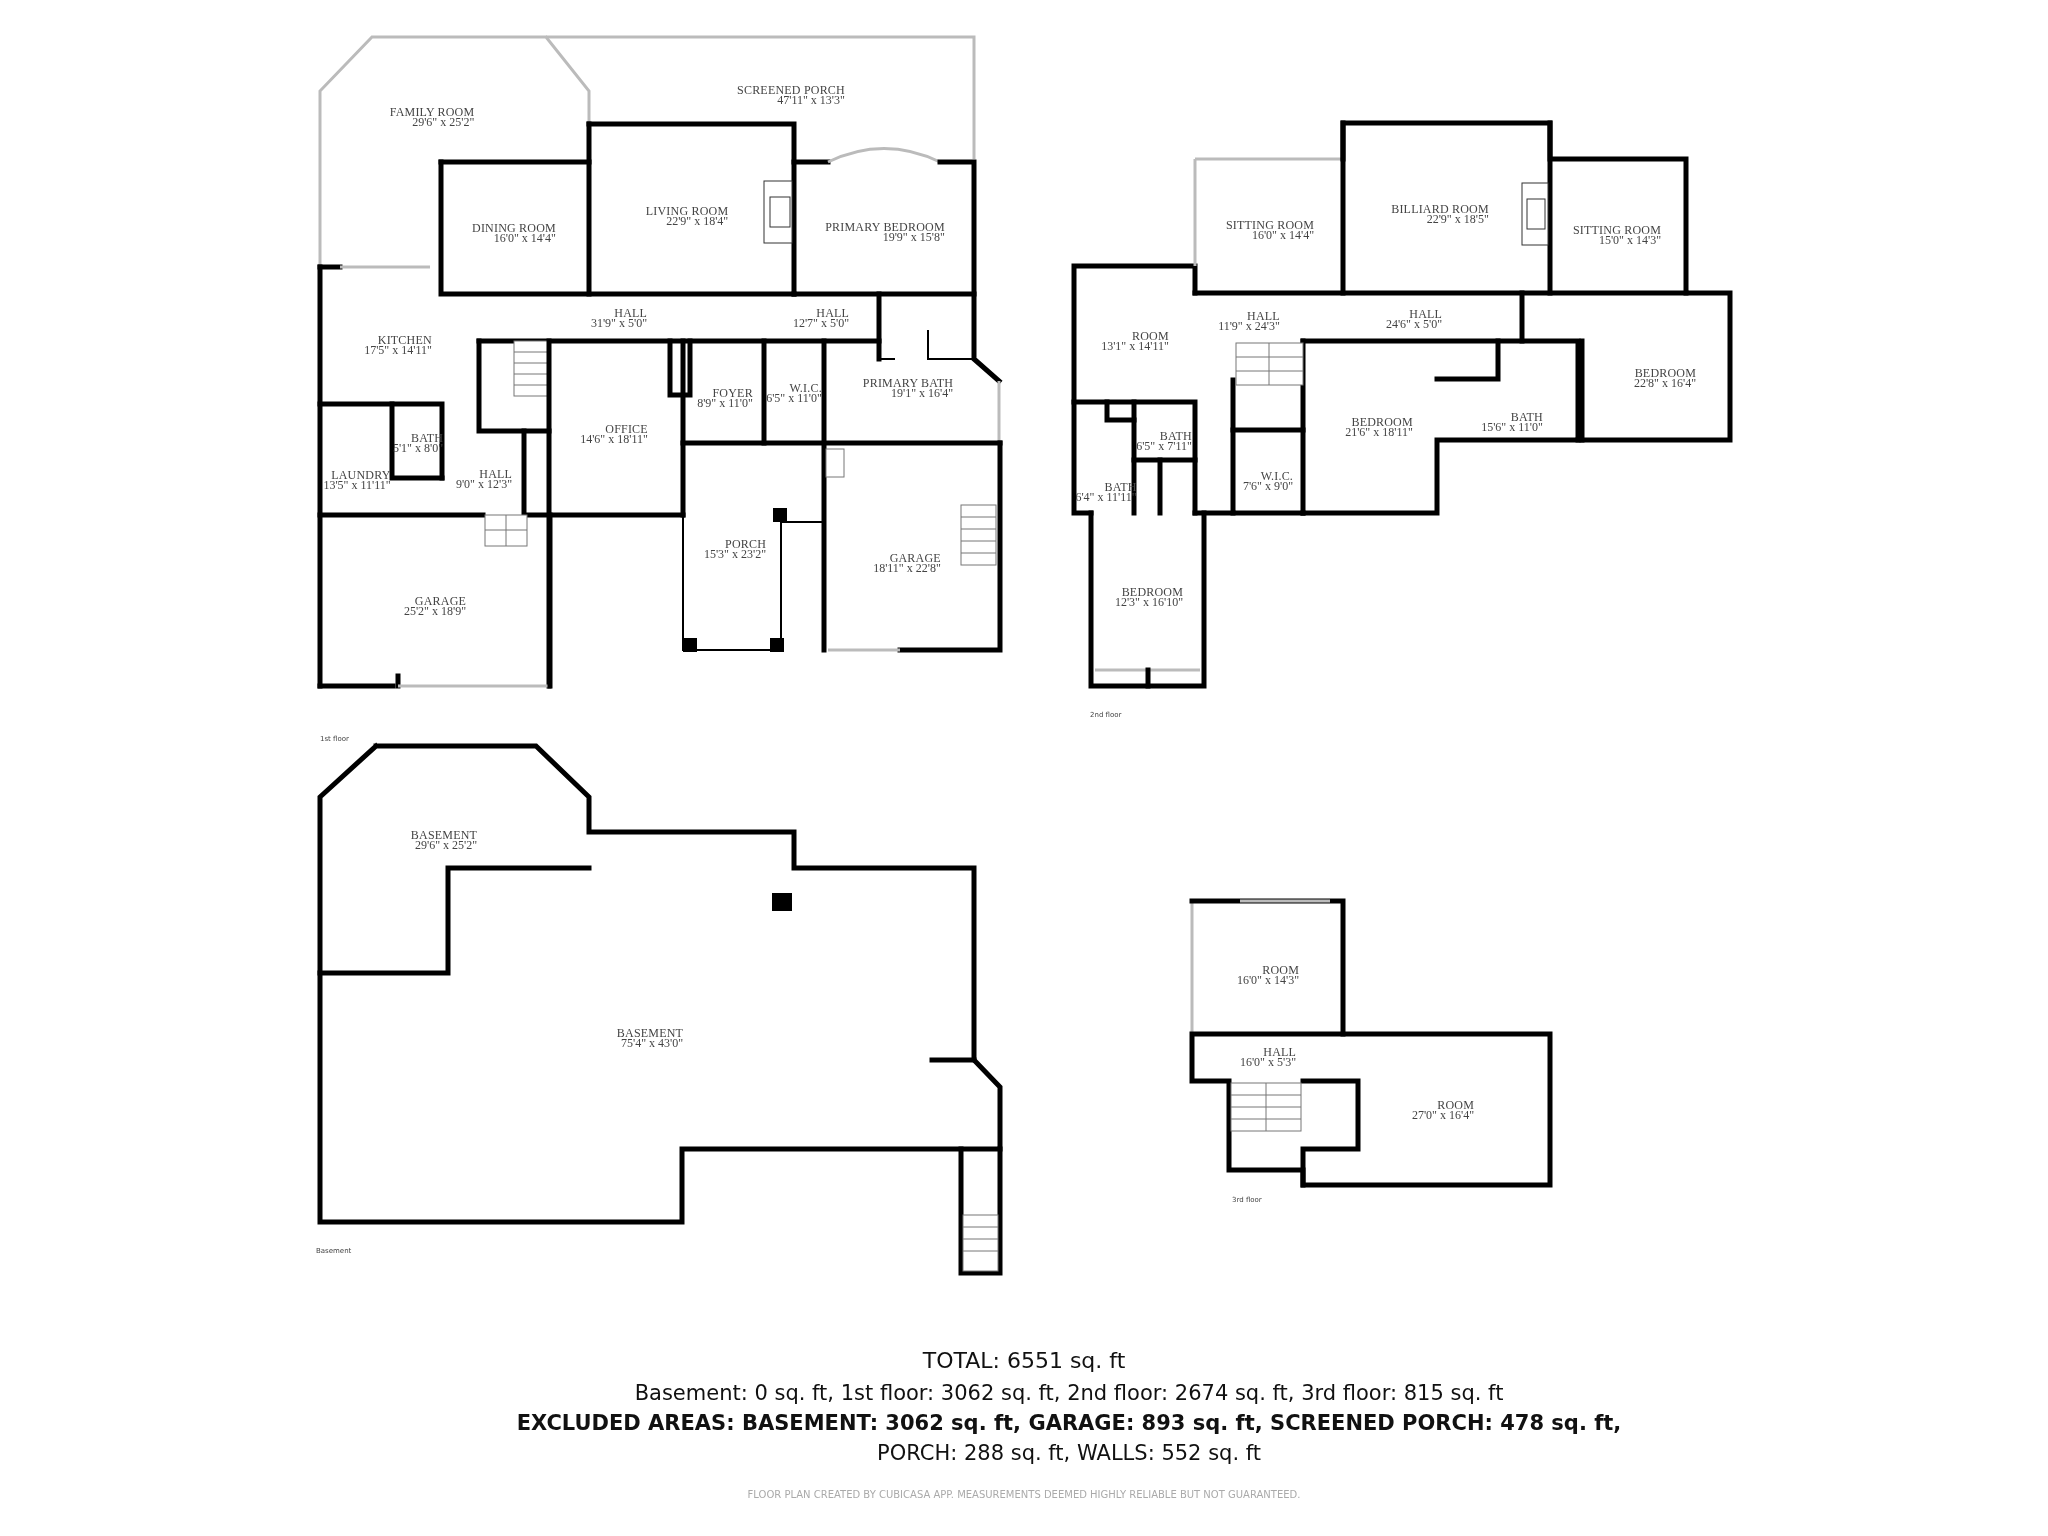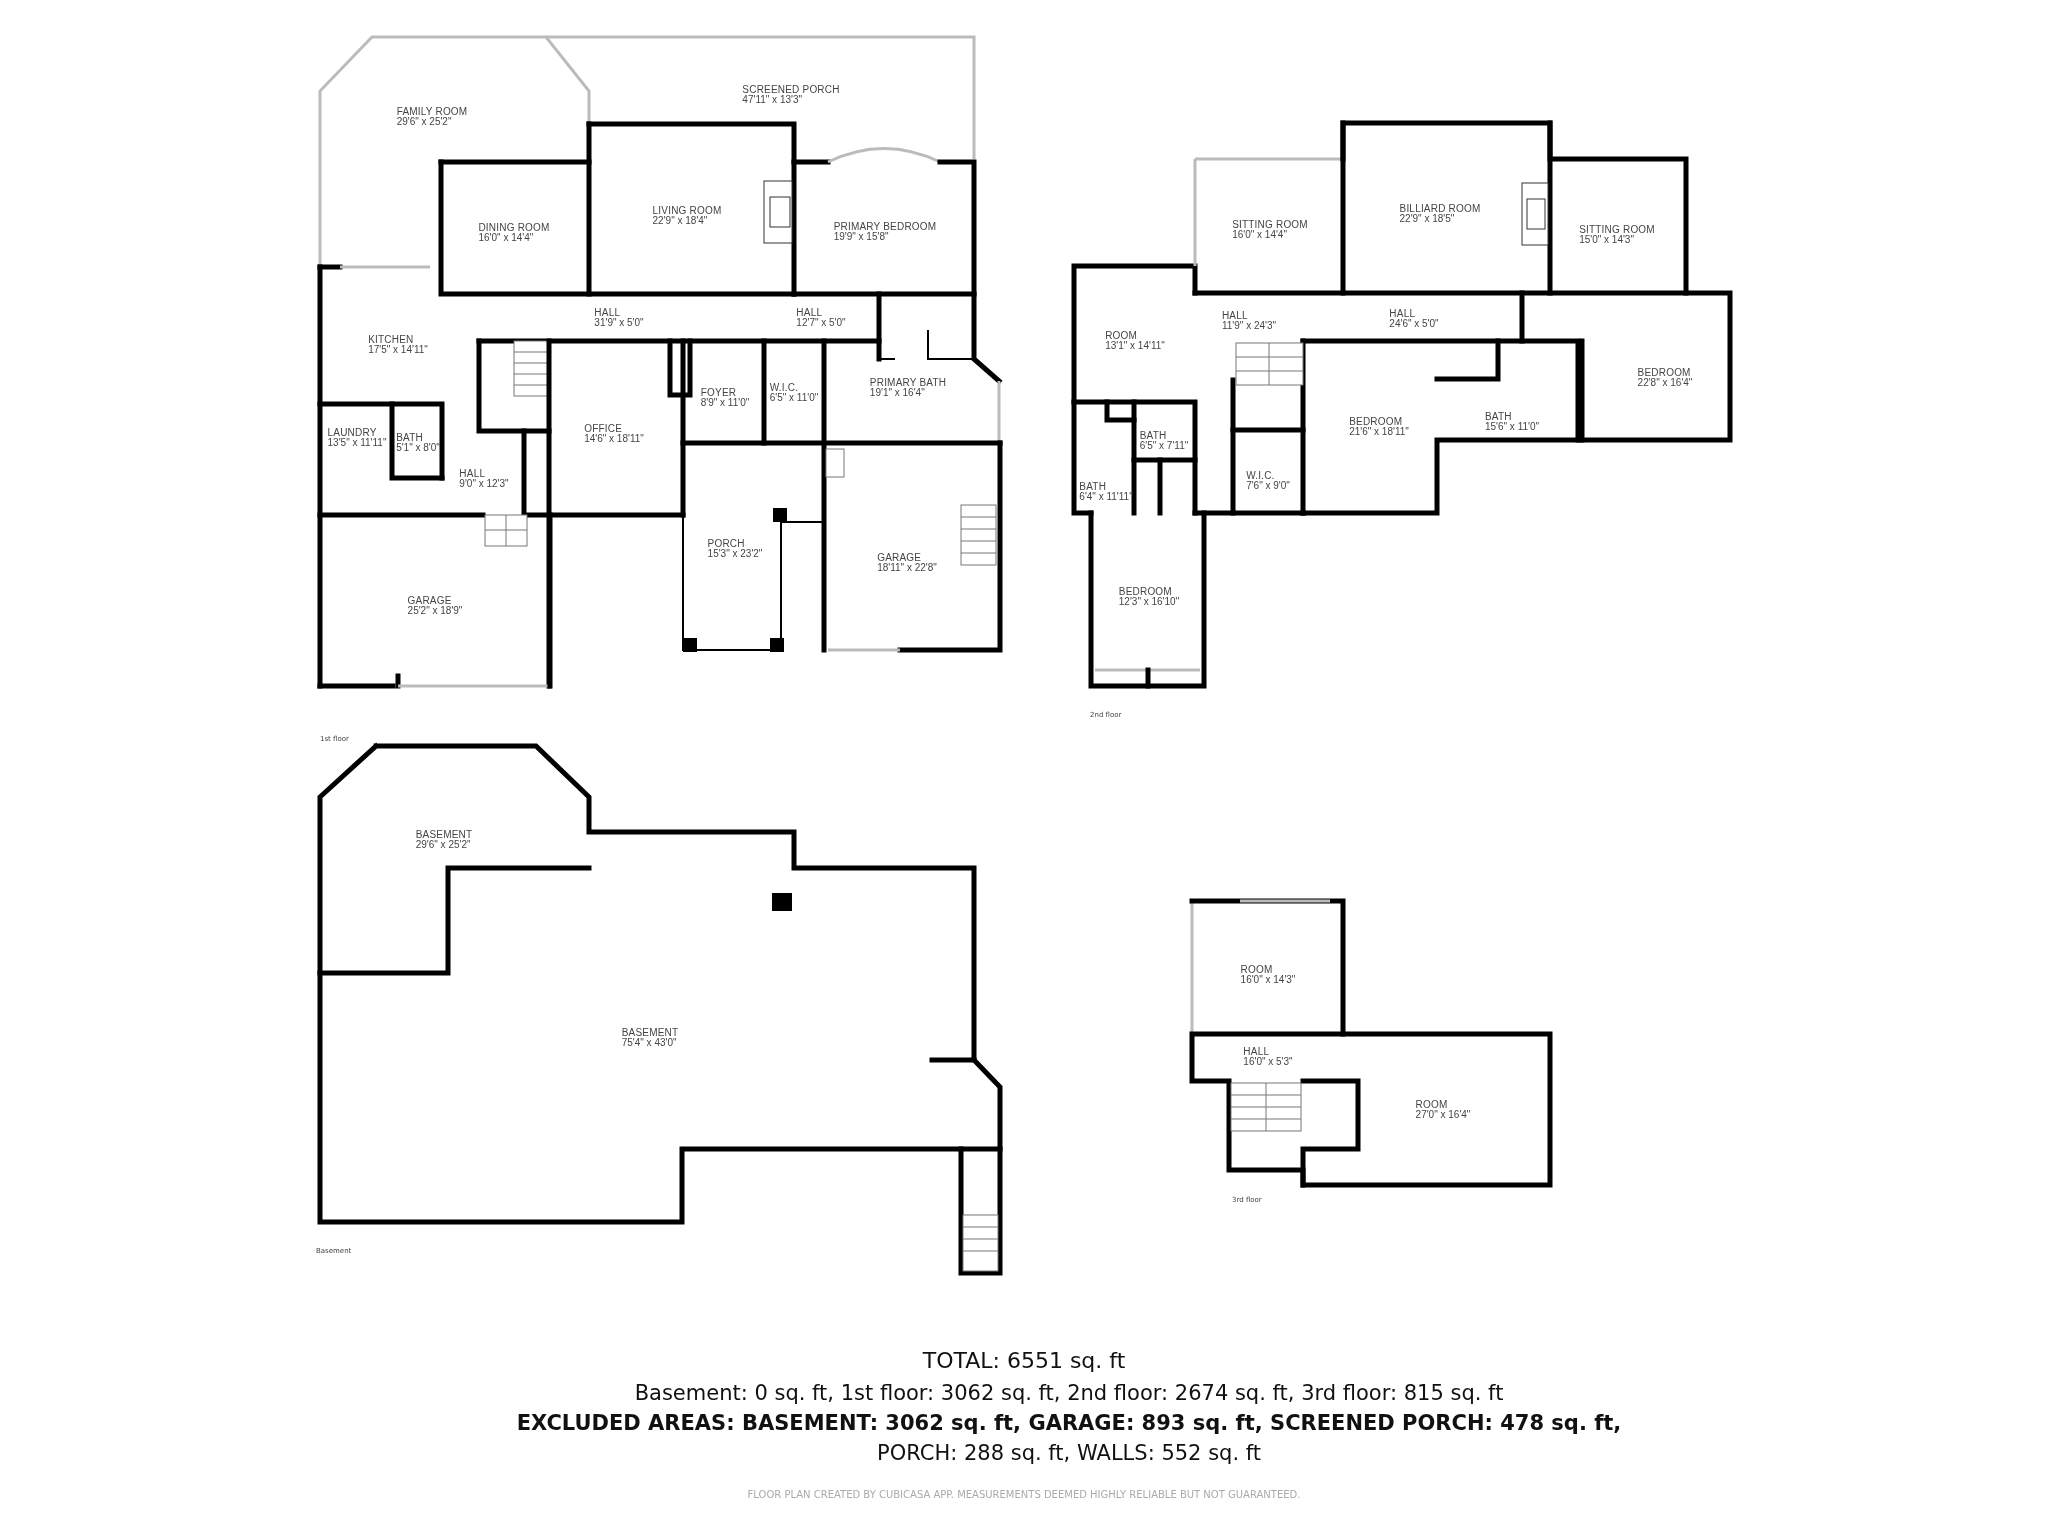--- a/index.html
+++ b/index.html
@@ -2,21 +2,21 @@
 <html><head>
 <meta charset="utf-8">
 <style>
   html, body { margin:0; padding:0; background:#ffffff; }
   body { width:2048px; height:1536px; position:relative; overflow:hidden; font-family:"DejaVu Sans", sans-serif; }
   #plan { position:absolute; left:0; top:0; width:2048px; height:1536px; }
   .wall { stroke:#000; stroke-width:5; fill:none; stroke-linecap:square; stroke-linejoin:miter; }
   .thin { stroke:#000; stroke-width:2; fill:none; }
   .win { stroke:#bbb; stroke-width:3; fill:none; }
   .stair { stroke:#777; stroke-width:1; fill:#fff; }
-  .room { position:absolute; transform:translate(-50%,-50%); text-align:left; color:#444; font-family:Liberation Sans, sans-serif; font-size:10px; line-height:10px; white-space:nowrap; }
+  .room { position:absolute; transform:translate(-50%,-50%); text-align:right; color:#444; font-family:Liberation Serif, serif; font-size:12px; line-height:10px; white-space:nowrap; }
   .room .n { display:block; letter-spacing:0.2px; }
   .room .d { display:block; }
   .floor-label { position:absolute; font-size:7px; color:#444; font-family:"DejaVu Sans", sans-serif; }
   .summary { position:absolute; left:0; width:2048px; text-align:center; font-family:"DejaVu Sans", sans-serif; color:#111; }
   .total { top:1348px; font-size:22px; font-weight:normal; }
   .line { font-size:21px;margin-left:45px; }
   .l1 { top:1381px; } .l2 { top:1411px;font-weight:bold; } .l3 { top:1441px; }
   .disclaimer { top:1489px; font-size:10px; color:#aaa; }
 </style>
 </head>
@@ -190,21 +190,21 @@
     <span class="d">31'9" x 5'0"</span>
   </div>
 <div class="room" style="left:821px;top:318px">
     <span class="n">HALL</span>
     <span class="d">12'7" x 5'0"</span>
   </div>
 <div class="room" style="left:418px;top:443px">
     <span class="n">BATH</span>
     <span class="d">5'1" x 8'0"</span>
   </div>
-<div class="room" style="left:357px;top:438px">
+<div class="room" style="left:357px;top:480px">
     <span class="n">LAUNDRY</span>
     <span class="d">13'5" x 11'11"</span>
   </div>
 <div class="room" style="left:484px;top:479px">
     <span class="n">HALL</span>
     <span class="d">9'0" x 12'3"</span>
   </div>
 <div class="room" style="left:614px;top:434px">
     <span class="n">OFFICE</span>
     <span class="d">14'6" x 18'11"</span>

